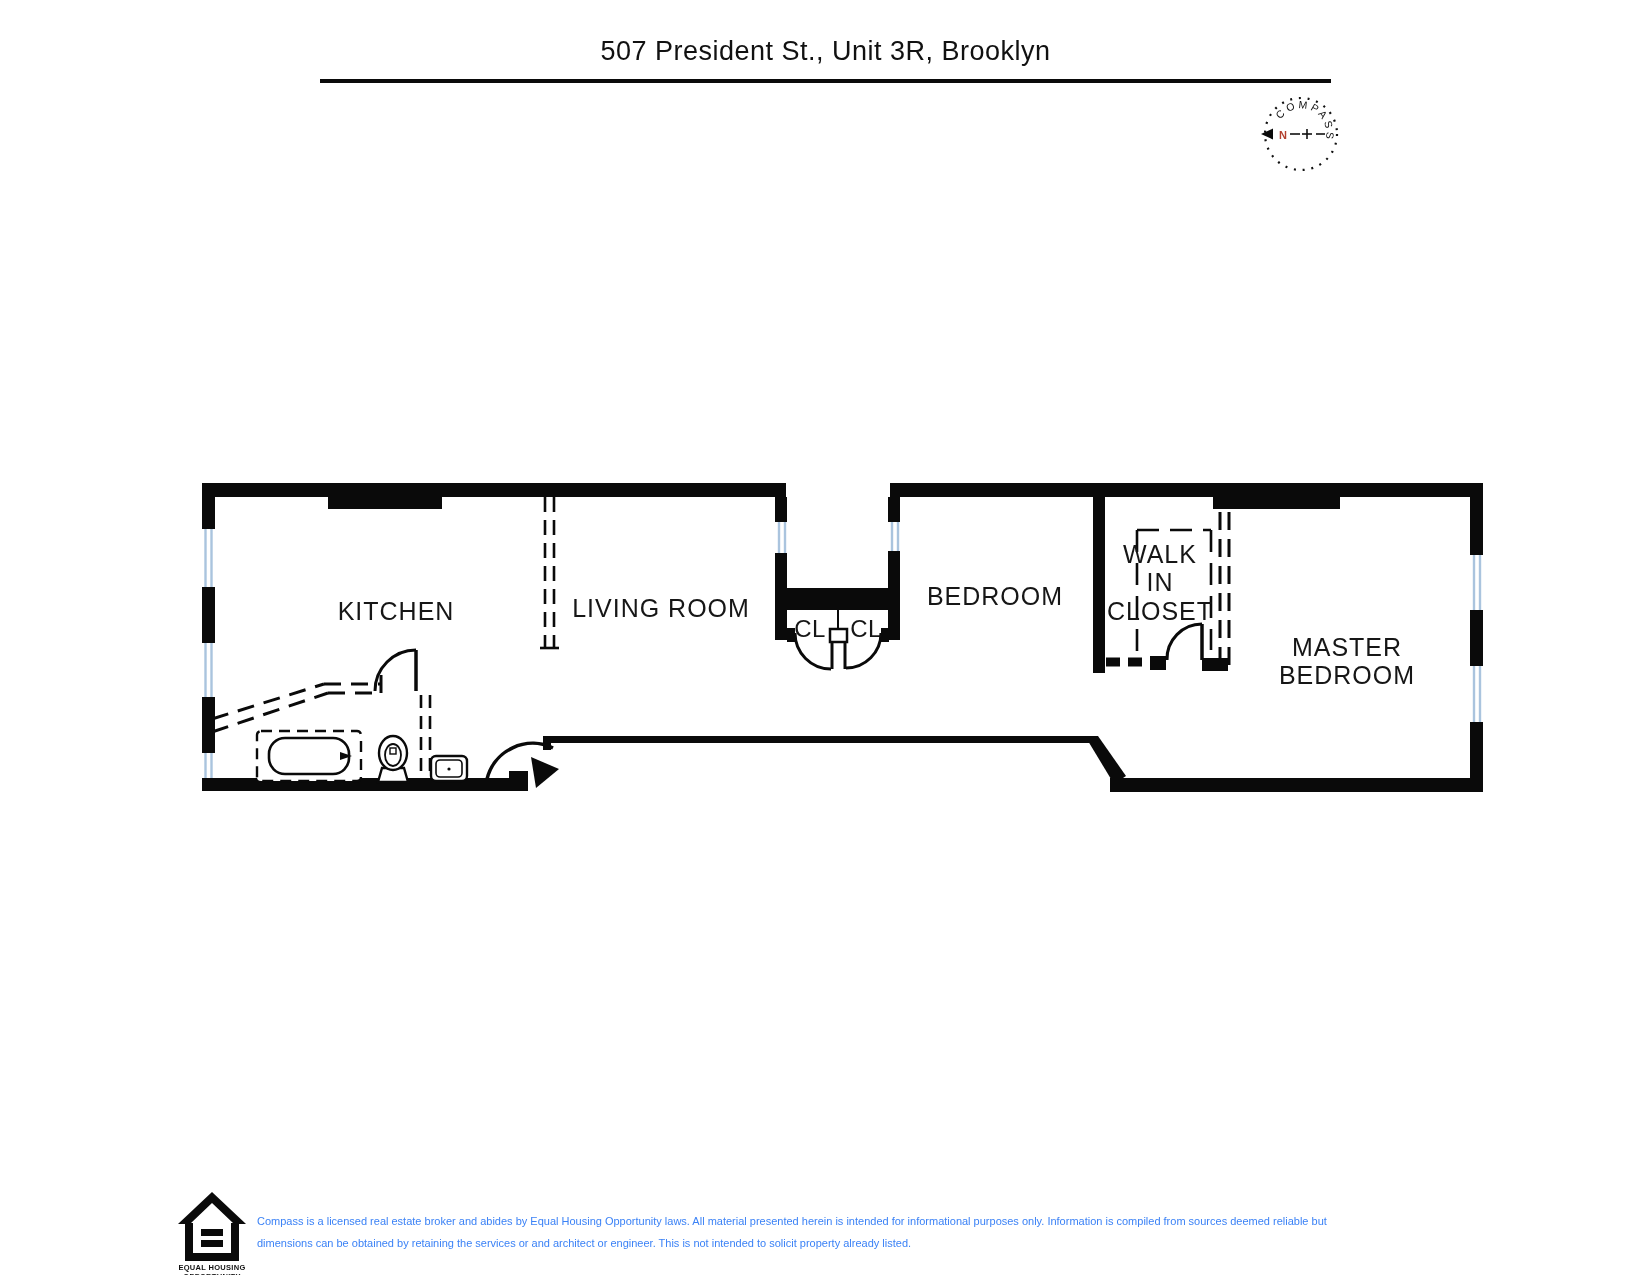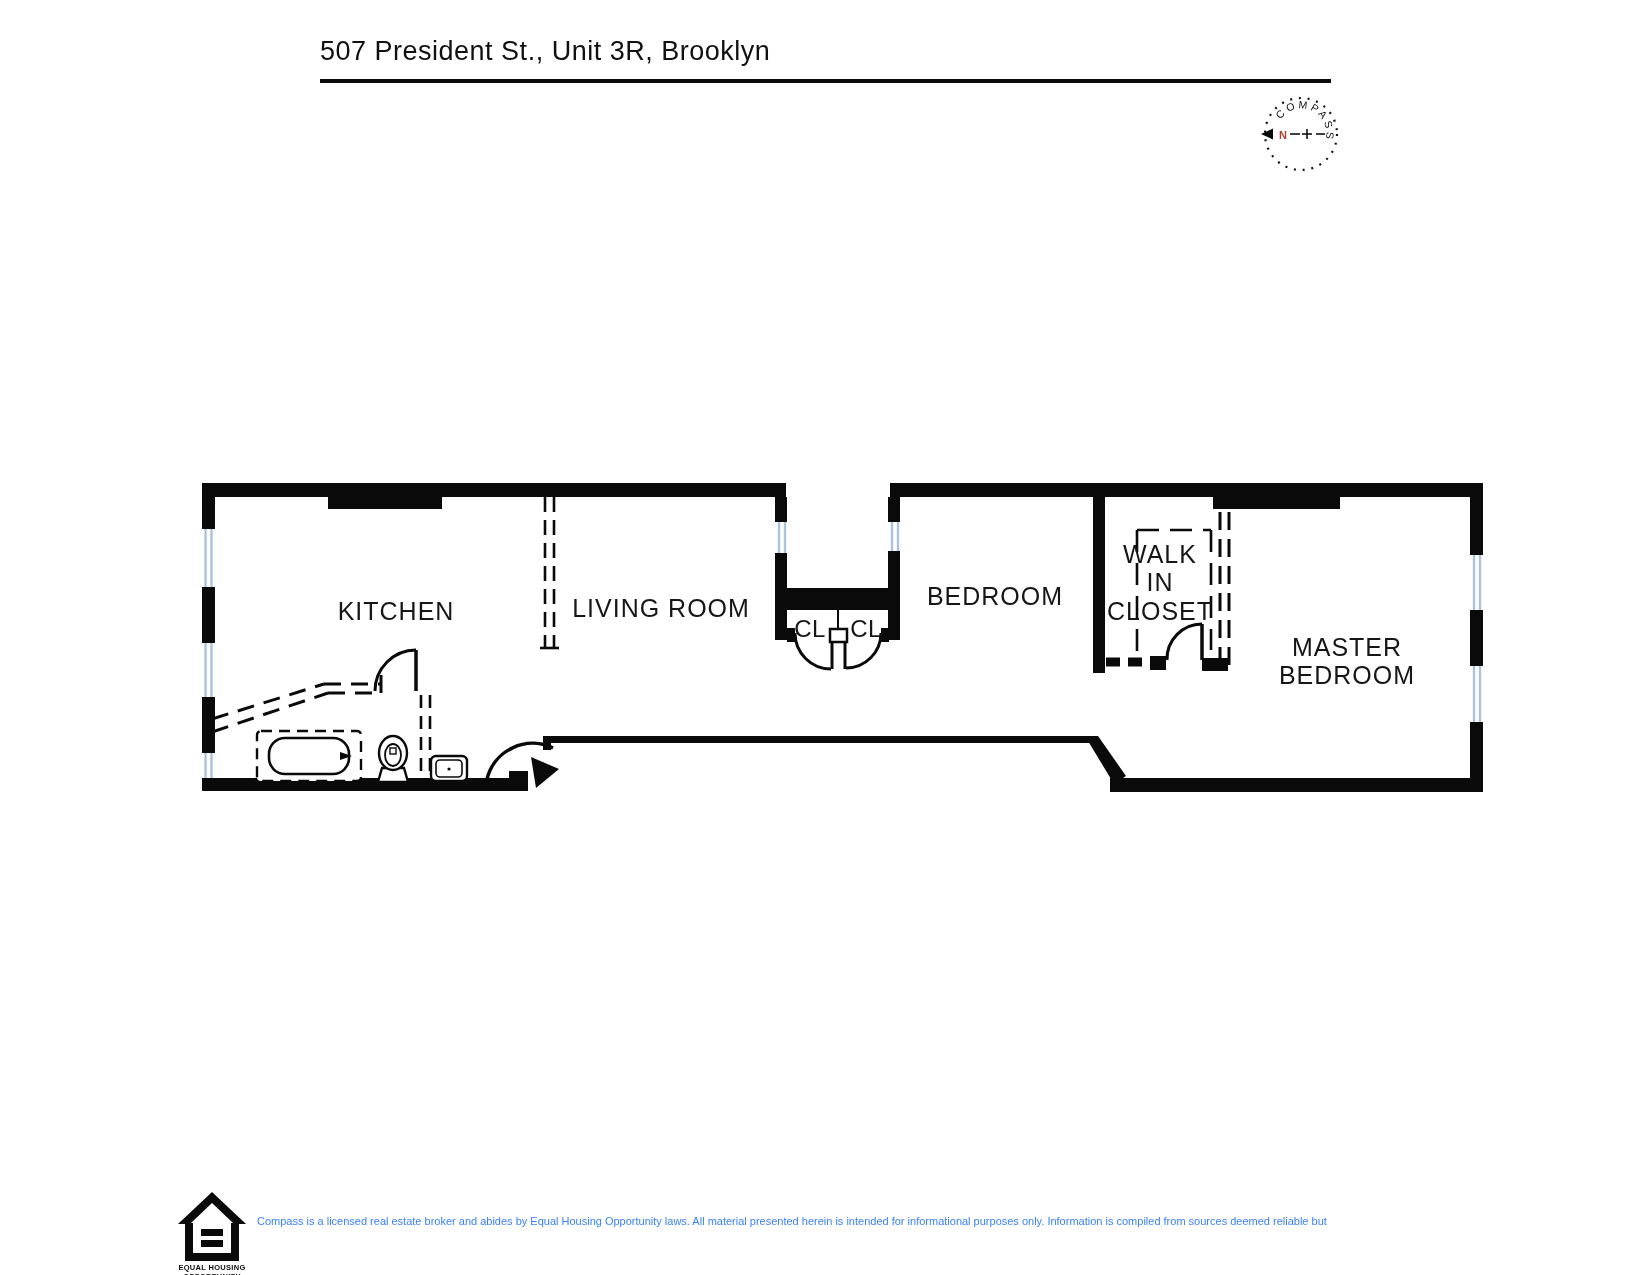--- a/index.html
+++ b/index.html
@@ -1,18 +1,18 @@
 <!DOCTYPE html>
 <html><head>
 <meta charset="utf-8">
 <style>
   html,body{margin:0;padding:0;background:#ffffff;}
   #page{position:relative;width:1650px;height:1275px;background:#fff;overflow:hidden;
         font-family:"Liberation Sans",sans-serif;}
-  #title{position:absolute;left:320px;top:36px;width:1011px;text-align:left;
+  #title{position:absolute;left:320px;top:36px;width:1011px;text-align:center;
          font-size:27px;letter-spacing:.5px;color:#111;}
   #title-rule{position:absolute;left:320px;top:79px;width:1011px;height:4px;background:#0a0a0a;}
   svg.plan{position:absolute;left:0;top:0;}
   .room-label{font-family:"Liberation Sans",sans-serif;font-size:25px;fill:#161616;letter-spacing:1px;}
   .cl-label{font-family:"Liberation Sans",sans-serif;font-size:24px;fill:#161616;letter-spacing:.5px;}
   .compass-text{font-family:"Liberation Sans",sans-serif;font-size:10.5px;fill:#111;letter-spacing:2.8px;}
   .eho-text{font-family:"Liberation Sans",sans-serif;font-size:7.5px;font-weight:bold;fill:#111;letter-spacing:.3px;}
   #disclaimer{position:absolute;left:257px;top:1211px;font-size:11px;line-height:21.5px;color:#3b82f6;}
   #disclaimer div{white-space:nowrap;}
 </style>
@@ -172,15 +172,16 @@
       <path d="M 212 1203 L 233 1223 L 231 1223 L 231 1253 L 193 1253 L 193 1223 L 191 1223 Z" fill="#ffffff"></path>
       <rect x="201" y="1229" width="22" height="7" fill="#0a0a0a"></rect>
       <rect x="201" y="1240" width="22" height="7" fill="#0a0a0a"></rect>
       <text class="eho-text" x="212" y="1270" text-anchor="middle">EQUAL HOUSING</text>
       <text class="eho-text" x="212" y="1279" text-anchor="middle">OPPORTUNITY</text>
     </g>
   </svg>
 
   <div id="disclaimer">
     <div>Compass is a licensed real estate broker and abides by Equal Housing Opportunity laws. All material presented herein is intended for informational purposes only. Information is compiled from sources deemed reliable but</div>
+    <div>dimensions can be obtained by retaining the services or and architect or engineer. This is not intended to solicit property already listed.</div>
   </div>
 
 </div>
 
 </body></html>

